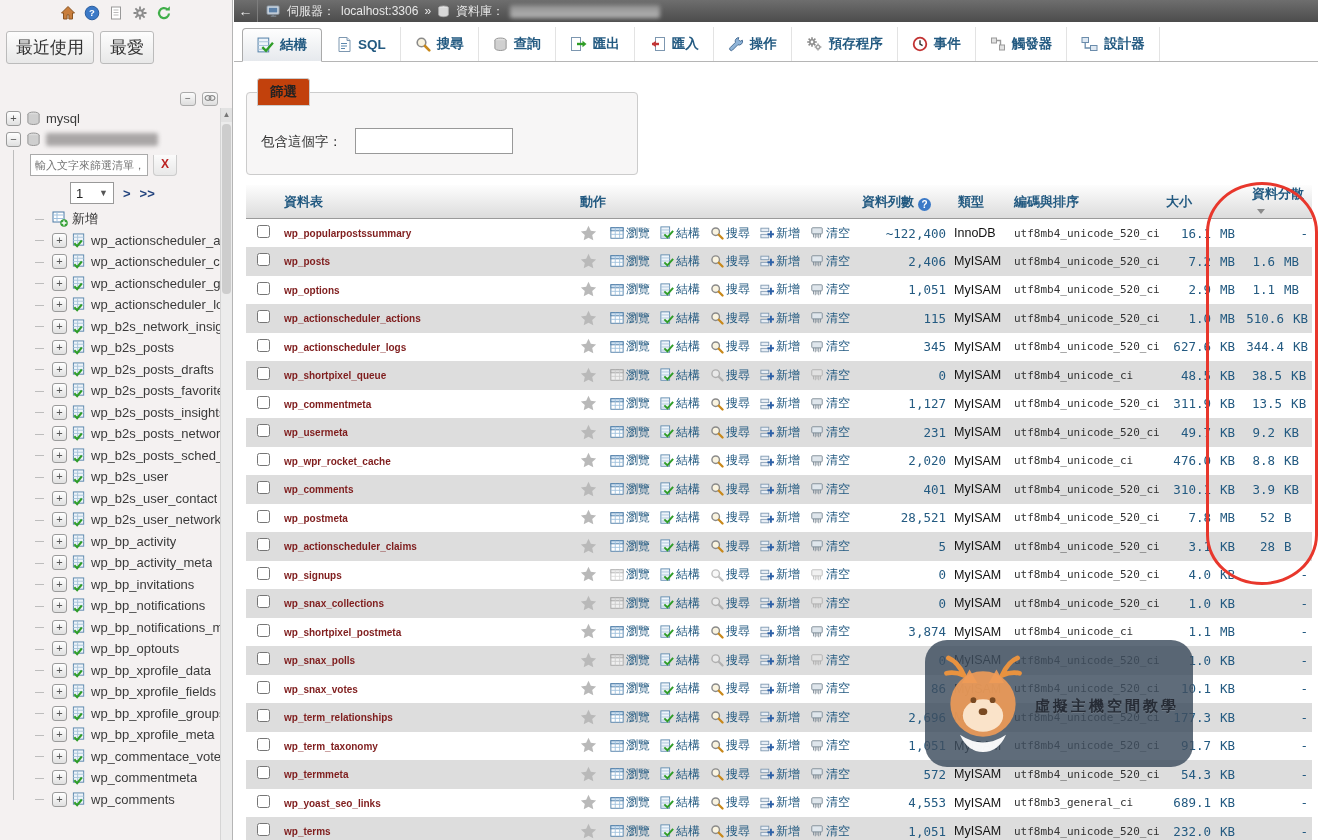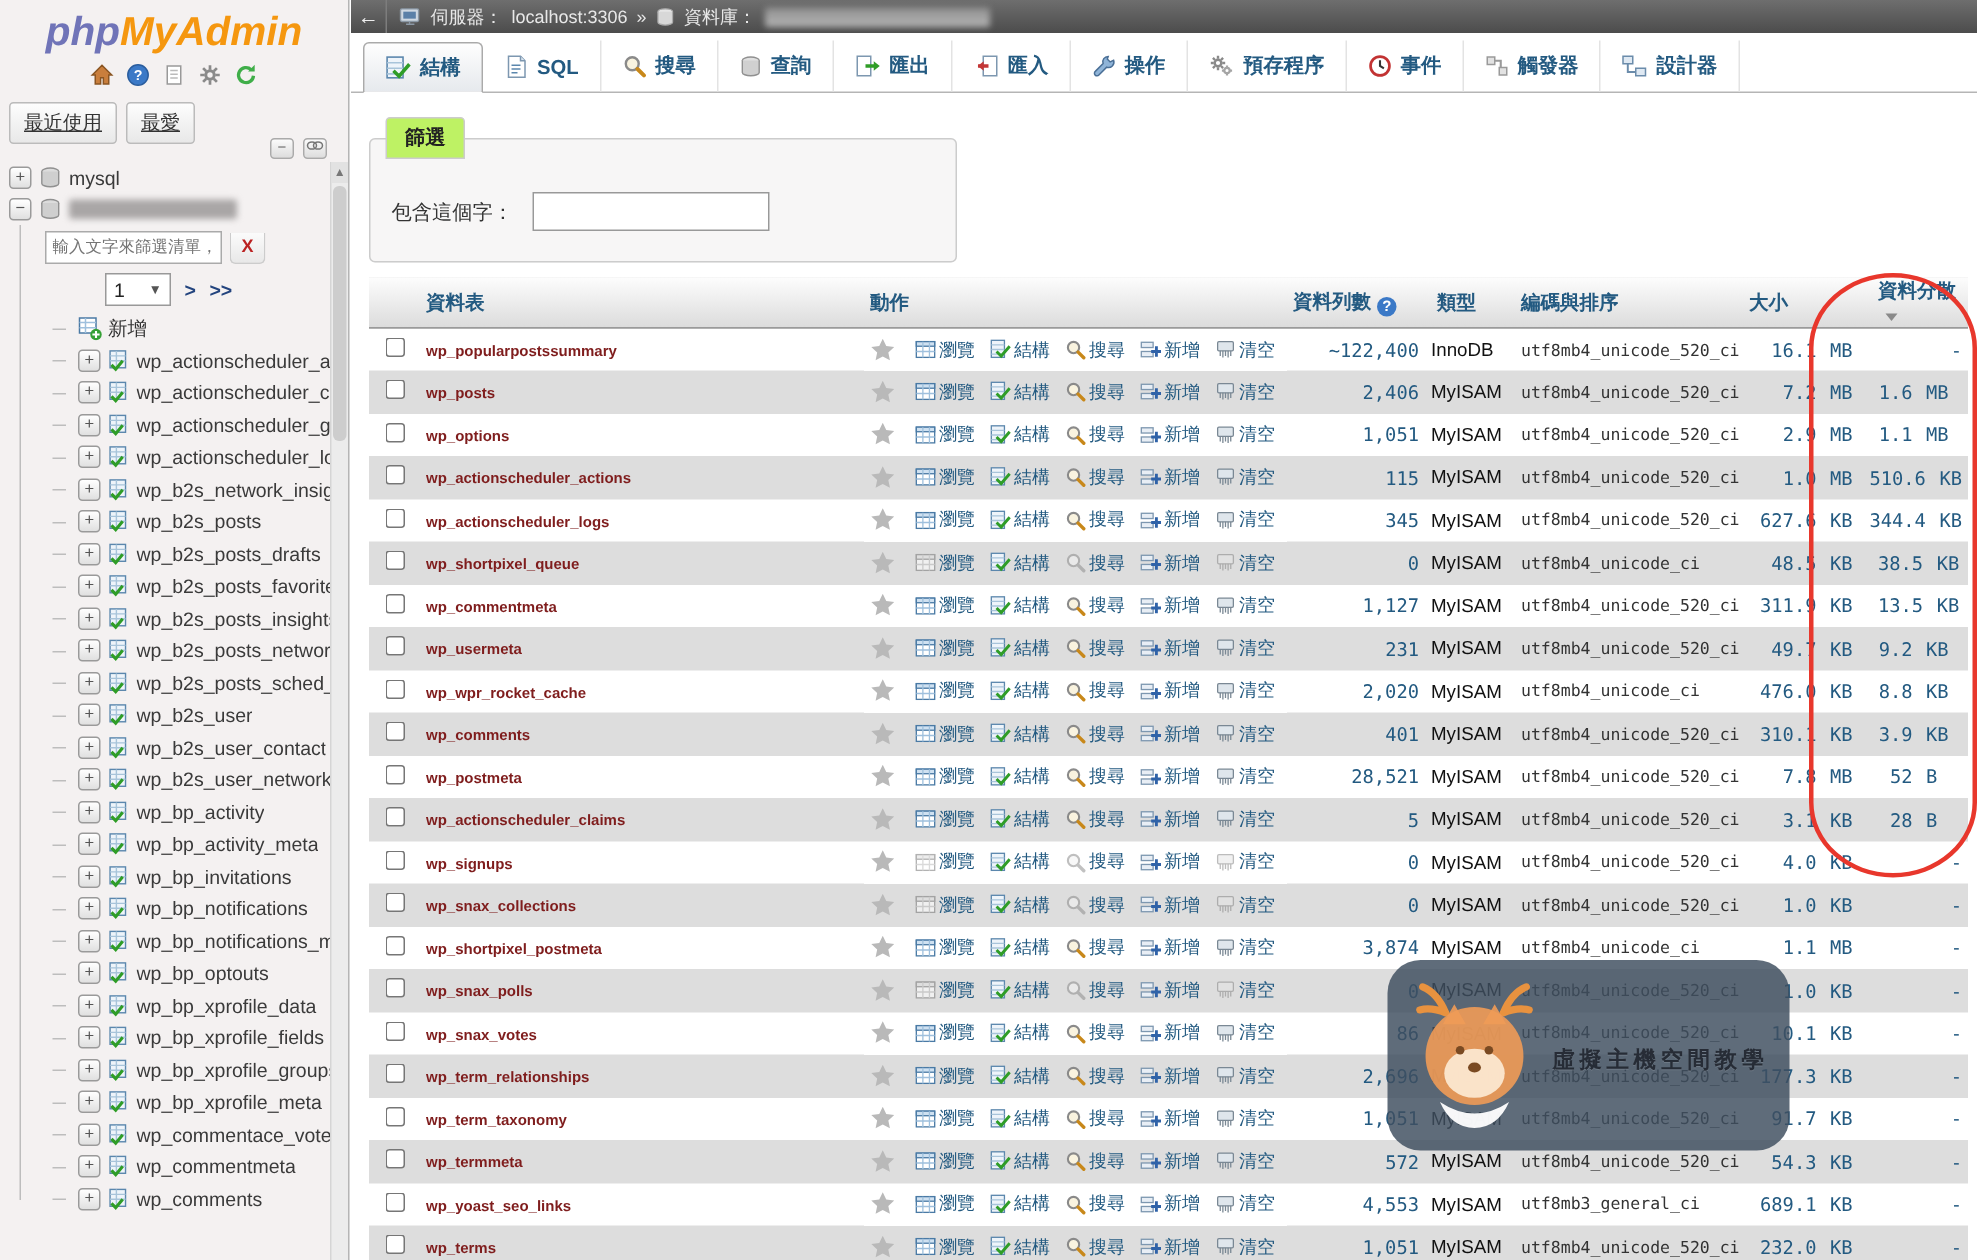--- a/index.html
+++ b/index.html
@@ -8,21 +8,21 @@
   .app { position:relative; width:1318px; height:840px; background:#fff; }
 
   
   .sidebar { position:absolute; left:0; top:0; width:233px; height:840px; background:#f4f1f1; border-right:1px solid #b5b5b5; }
   .logo { text-align:center; padding-top:6px; font-size:27px; font-weight:bold; font-style:italic; letter-spacing:0; }
   .logo .lp { color:#7074b8; }
   .logo .lm { color:#f5970f; }
   .logo-icons { display:flex; justify-content:center; gap:7px; margin-top:4px; }
   .logo-icons .i { width:17px; height:17px; display:inline-flex; align-items:center; justify-content:center; }
   .quick-btns { display:flex; gap:6px; padding:10px 0 0 6px; }
-  .qbtn { background:linear-gradient(#fdfdfd,#e8e8e8); border:1px solid #bbb; border-radius:3px; padding:4px 9px; font-size:13px; color:#333; cursor:pointer;text-decoration:underline; }
+  .qbtn { background:linear-gradient(#fdfdfd,#e8e8e8); border:1px solid #bbb; border-radius:3px; padding:4px 9px; font-size:17px; color:#333; cursor:pointer; }
   .panel-ctrl { position:absolute; right:14px; top:92px; display:flex; gap:6px; align-items:center; }
   .pc { width:16px; height:14px; background:linear-gradient(#fbfbfb,#ddd); border:1px solid #aaa; border-radius:3px; color:#666; font-size:10px; line-height:11px; text-align:center; cursor:pointer; }
 
   .tree { position:absolute; left:0; top:108px; bottom:0; right:12px; overflow:hidden; font-size:13px; color:#3a3a3a; }
   .tnode { display:flex; align-items:center; gap:5px; padding:3px 0 3px 6px; position:relative; }
   .pbox { width:15px; height:15px; min-width:15px; background:linear-gradient(#fff,#e0e0e0); border:1px solid #9a9a9a; border-radius:3px; font-size:11px; line-height:12px; text-align:center; color:#555; cursor:pointer; }
   .redact-side { width:112px; height:13px; background:#a9a6a6; border-radius:2px; filter:blur(2px); }
   .tree-children { position:relative; margin-left:22px; }
   .tree-children:before { content:''; position:absolute; left:-9px; top:-4px; bottom:10px; border-left:1px solid #bdbdbd; }
   .flt-row { display:flex; align-items:center; gap:5px; margin:4px 0 2px 8px; position:relative; }
@@ -48,21 +48,21 @@
   .backbox { width:24px; height:22px; display:flex; align-items:center; justify-content:center; border-right:1px solid #7d7d7d; color:#eee; cursor:pointer; font-size:14px; }
   .crumb { display:flex; align-items:center; gap:6px; padding-left:8px; }
   .redact-top { width:150px; height:13px; background:linear-gradient(#8f8f8f,#b5b5b5); border-radius:2px; filter:blur(2px); }
 
   .tabs { display:flex; align-items:flex-end; height:40px; border-bottom:1px solid #b5b5b5; background:#fff; padding-left:8px; }
   .tab { display:flex; align-items:center; gap:6px; height:34px; padding:0 14px; color:#235a81; font-weight:bold; font-size:13.5px; cursor:pointer; border-right:1px solid #e3e3e3; }
   .tab.active { border:1px solid #aaa; border-bottom:1px solid #fff; margin-bottom:-1px; background:linear-gradient(#fefefe,#e6e9ed); border-radius:4px 4px 0 0; }
 
   .content { position:relative; padding:14px 6px 0 12px; }
   fieldset.filterset { width:392px; border:1px solid #ccc; border-radius:4px; background:#f7f6f6; padding:22px 14px 20px; margin-top:2px; }
-  fieldset.filterset legend { background:#bef264; border:1px solid #ccc; border-radius:3px 3px 0 0; padding:4px 12px; font-weight:bold; font-size:13.5px; color:#222; margin-left:-4px; }
+  fieldset.filterset legend { background:#c2410c; border:1px solid #ccc; border-radius:3px 3px 0 0; padding:4px 12px; font-weight:bold; font-size:13.5px; color:#222; margin-left:-4px; }
   .flabel { font-size:13.5px; color:#333; margin-right:10px; }
   .finput { width:158px; height:26px; border:1px solid #999; padding:0 5px; font-size:13px; background:#fff; }
 
   table.db { border-collapse:collapse; table-layout:fixed; width:1066px; margin-top:10px; }
   table.db col.c0{width:34px} table.db col.c1{width:296px} table.db col.c2{width:282px}
   table.db col.c3{width:92px} table.db col.c4{width:60px} table.db col.c5{width:152px}
   table.db col.c6{width:86px} table.db col.c7{width:64px}
   table.db thead th { background:linear-gradient(#fdfdfd,#dcdcdc); border-bottom:1px solid #9a9a9a; height:26px; font-size:13px; color:#235a81; text-align:left; font-weight:bold; padding:0 4px; }
   th.r { text-align:right; }
   .helpq { display:inline-block; width:13px; height:13px; border-radius:50%; background:#3b79c7; color:#fff; font-size:10px; line-height:13px; text-align:center; font-weight:bold; vertical-align:-2px; margin-left:4px; cursor:pointer; }
@@ -93,21 +93,20 @@
 
   
   .annot { position:absolute; left:972px; top:182px; width:112px; height:403px; border:3px solid #e8372c; border-radius:56px / 50px; pointer-events:none; }
 </style>
 </head>
 <body>
 
 <div class="app">
 
   <div class="sidebar">
-    <div class="logo"><span class="lp">php</span><span class="lm">MyAdmin</span></div>
     <div class="logo-icons">
       <span class="i">
           <svg width="16" height="16" viewBox="0 0 16 16">
             <path d="M8 1.5L1.5 8h2v6h3.6v-4.2h1.8V14h3.6V8h2z" fill="#c97e3c" stroke="#8a5522"></path>
           </svg>
         </span>
       <span class="i">
           <svg width="16" height="16" viewBox="0 0 16 16">
             <circle cx="8" cy="8" r="6.8" fill="#3b79c7" stroke="#2a5d9e"></circle>
             <text x="8" y="11.3" font-size="9.5" fill="#fff" text-anchor="middle" font-weight="bold">?</text>

